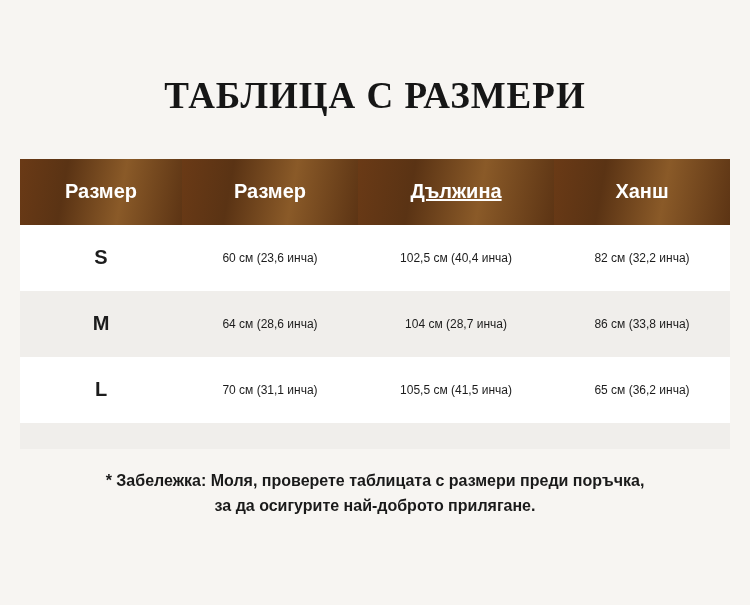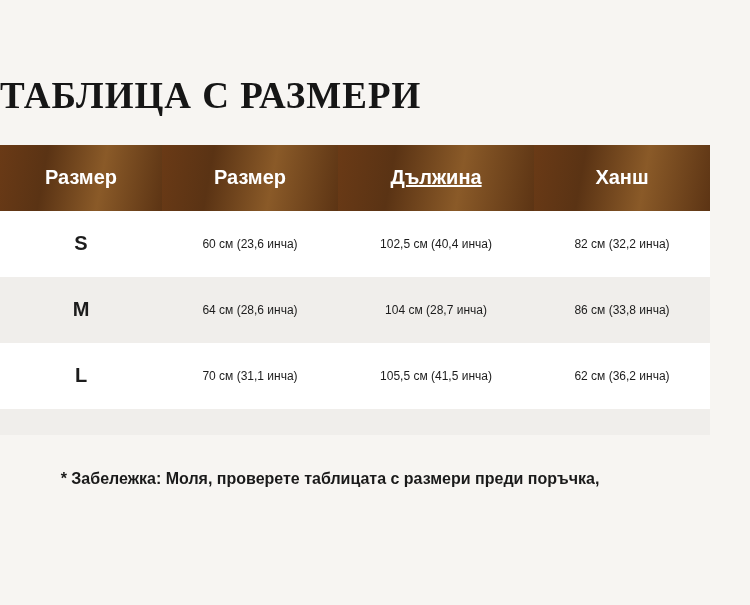--- a/index.html
+++ b/index.html
@@ -14,35 +14,35 @@
     color: #1a1a1a;
     overflow: hidden;
   }
   .page {
     width: 750px;
     height: 605px;
     box-sizing: border-box;
     background: #f7f5f2;
     display: flex;
     flex-direction: column;
-    align-items: flex-start;
+    align-items: center;
   }
   .title {
     font-family: "Liberation Serif", serif;
     font-weight: bold;
     font-size: 37px;
     letter-spacing: 1px;
     color: #161616;
     margin-top: 74px;
     margin-bottom: 0;
     text-align: center;
   }
   .table-wrap {
     width: 710px;
-    margin-top: 28px;
+    margin-top: 42px;
     background: #ec4899;
   }
   table.size-table {
     border-collapse: collapse;
     width: 100%;
     table-layout: fixed;
   }
   table.size-table thead th {
     background: linear-gradient(100deg, #6a3a16 0%, #5a3314 28%, #8a5a28 62%, #5c3414 100%);
     color: #ffffff;
@@ -77,21 +77,21 @@
     background: #ffffff;
   }
   table.size-table tbody tr.even {
     background: #f0eeeb;
   }
   .table-foot {
     height: 26px;
     background: #f0eeeb;
   }
   .note {
-    margin-top: 32px;
+    margin-top: 20px;
     text-align: center;
     font-size: 16px;
     font-weight: bold;
     line-height: 1.55;
     color: #1a1a1a;
     width: 660px;
   }
 </style>
 </head>
 <body>
@@ -120,24 +120,25 @@
         <tr class="even">
           <td class="size-cell">M</td>
           <td>64 см (28,6 инча)</td>
           <td>104 см (28,7 инча)</td>
           <td>86 см (33,8 инча)</td>
         </tr>
         <tr class="odd">
           <td class="size-cell">L</td>
           <td>70 см (31,1 инча)</td>
           <td>105,5 см (41,5 инча)</td>
-          <td>62 см (36,2 инча)</td>
+          <td>65 см (36,2 инча)</td>
         </tr>
       </tbody>
     </table>
     <div class="table-foot"></div>
   </div>
 
   <div class="note">
     <div>* Забележка: Моля, проверете таблицата с размери преди поръчка,</div>
+    <div>за да осигурите най-доброто прилягане.</div>
   </div>
 
 </div>
 
 </body></html>

